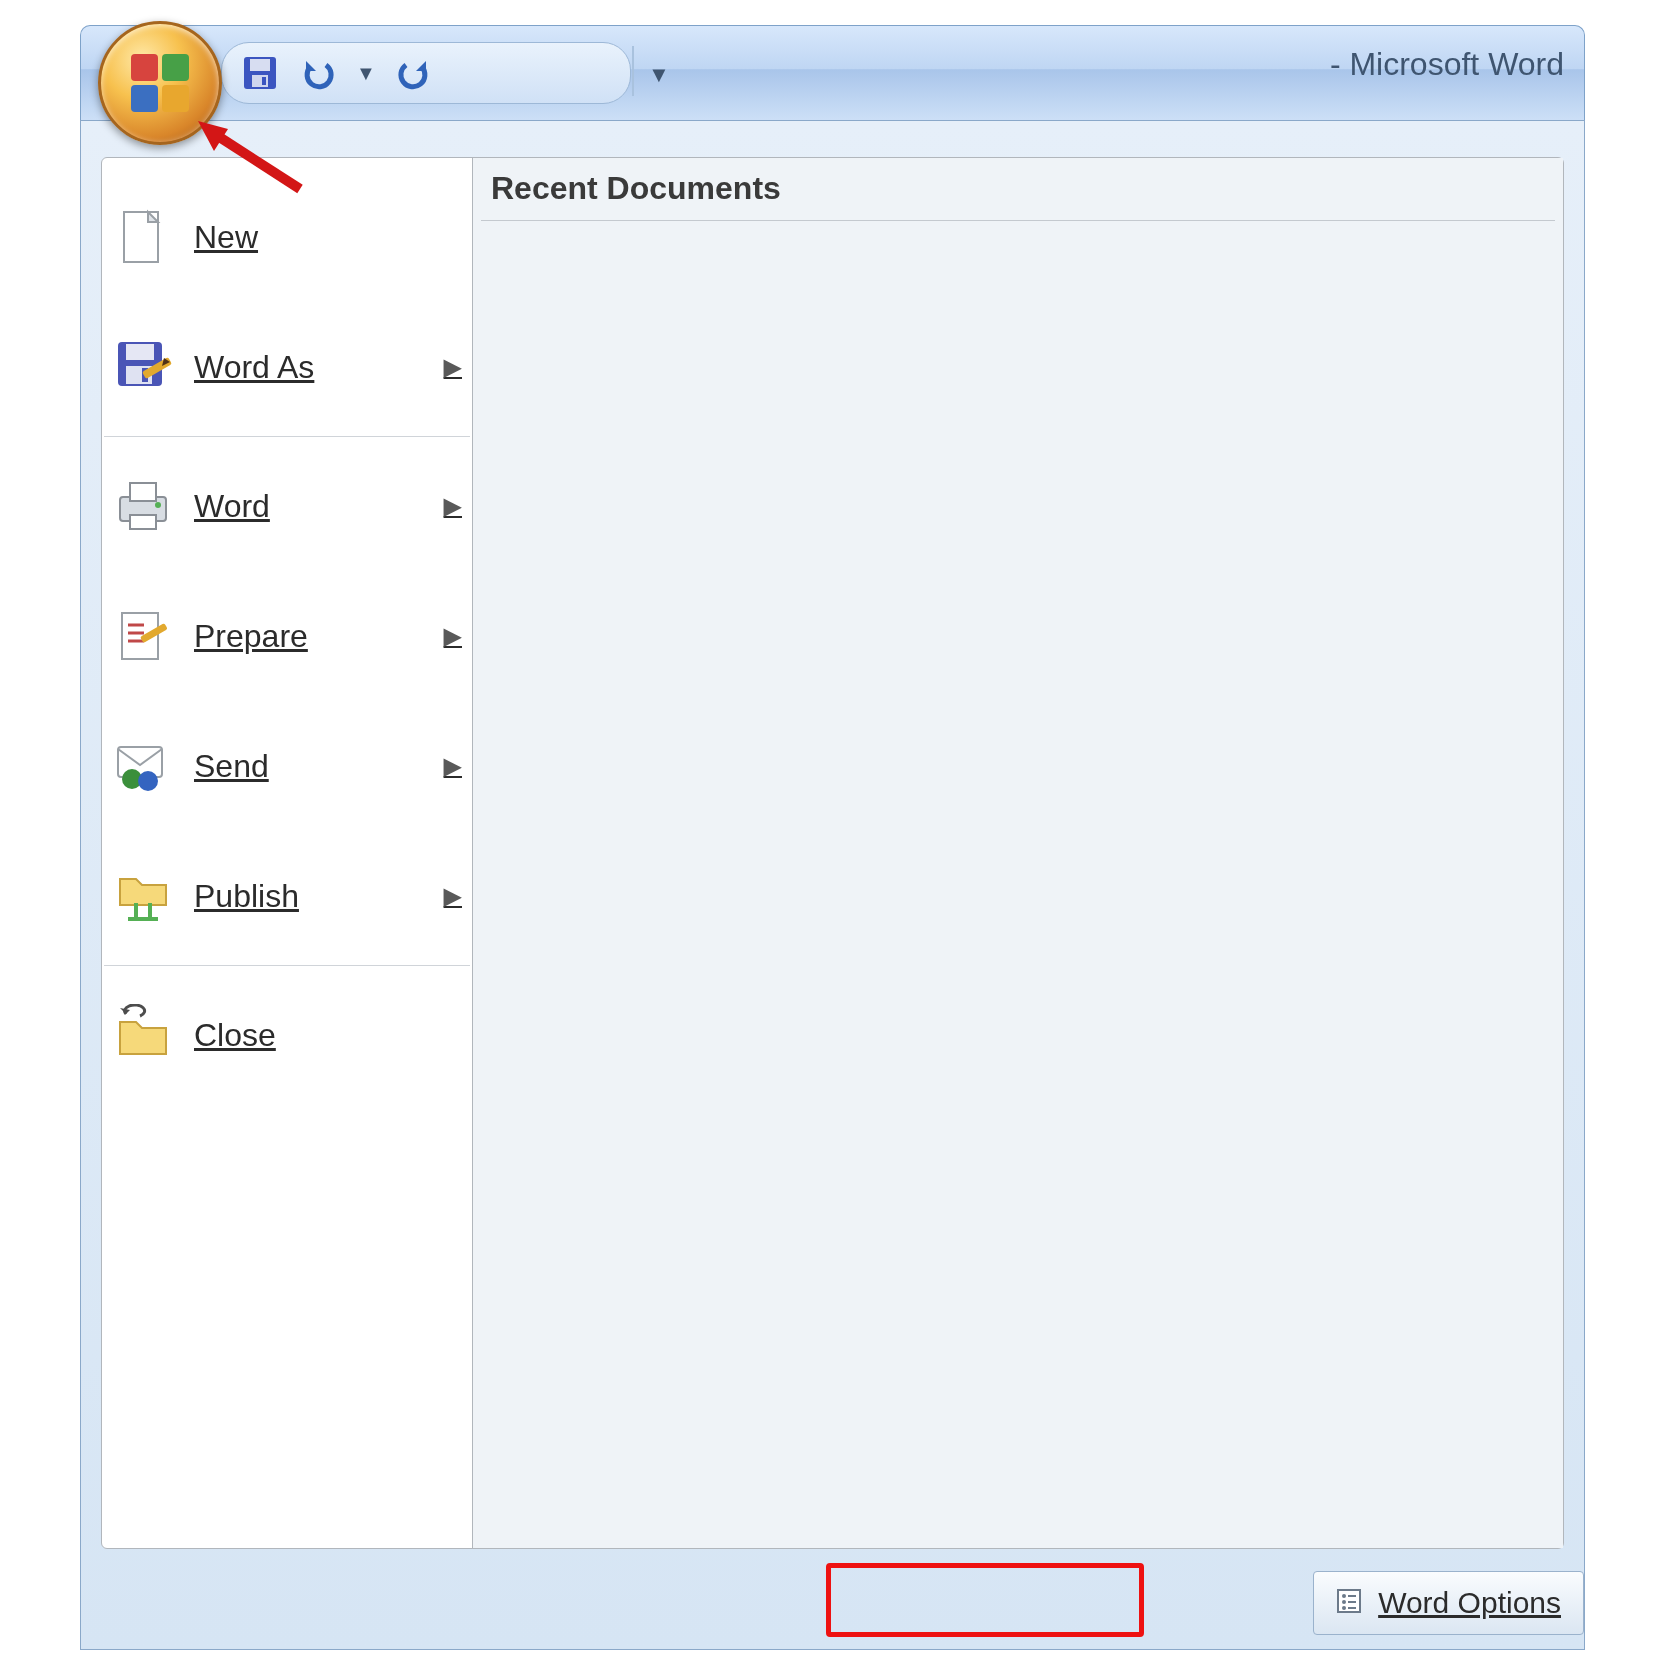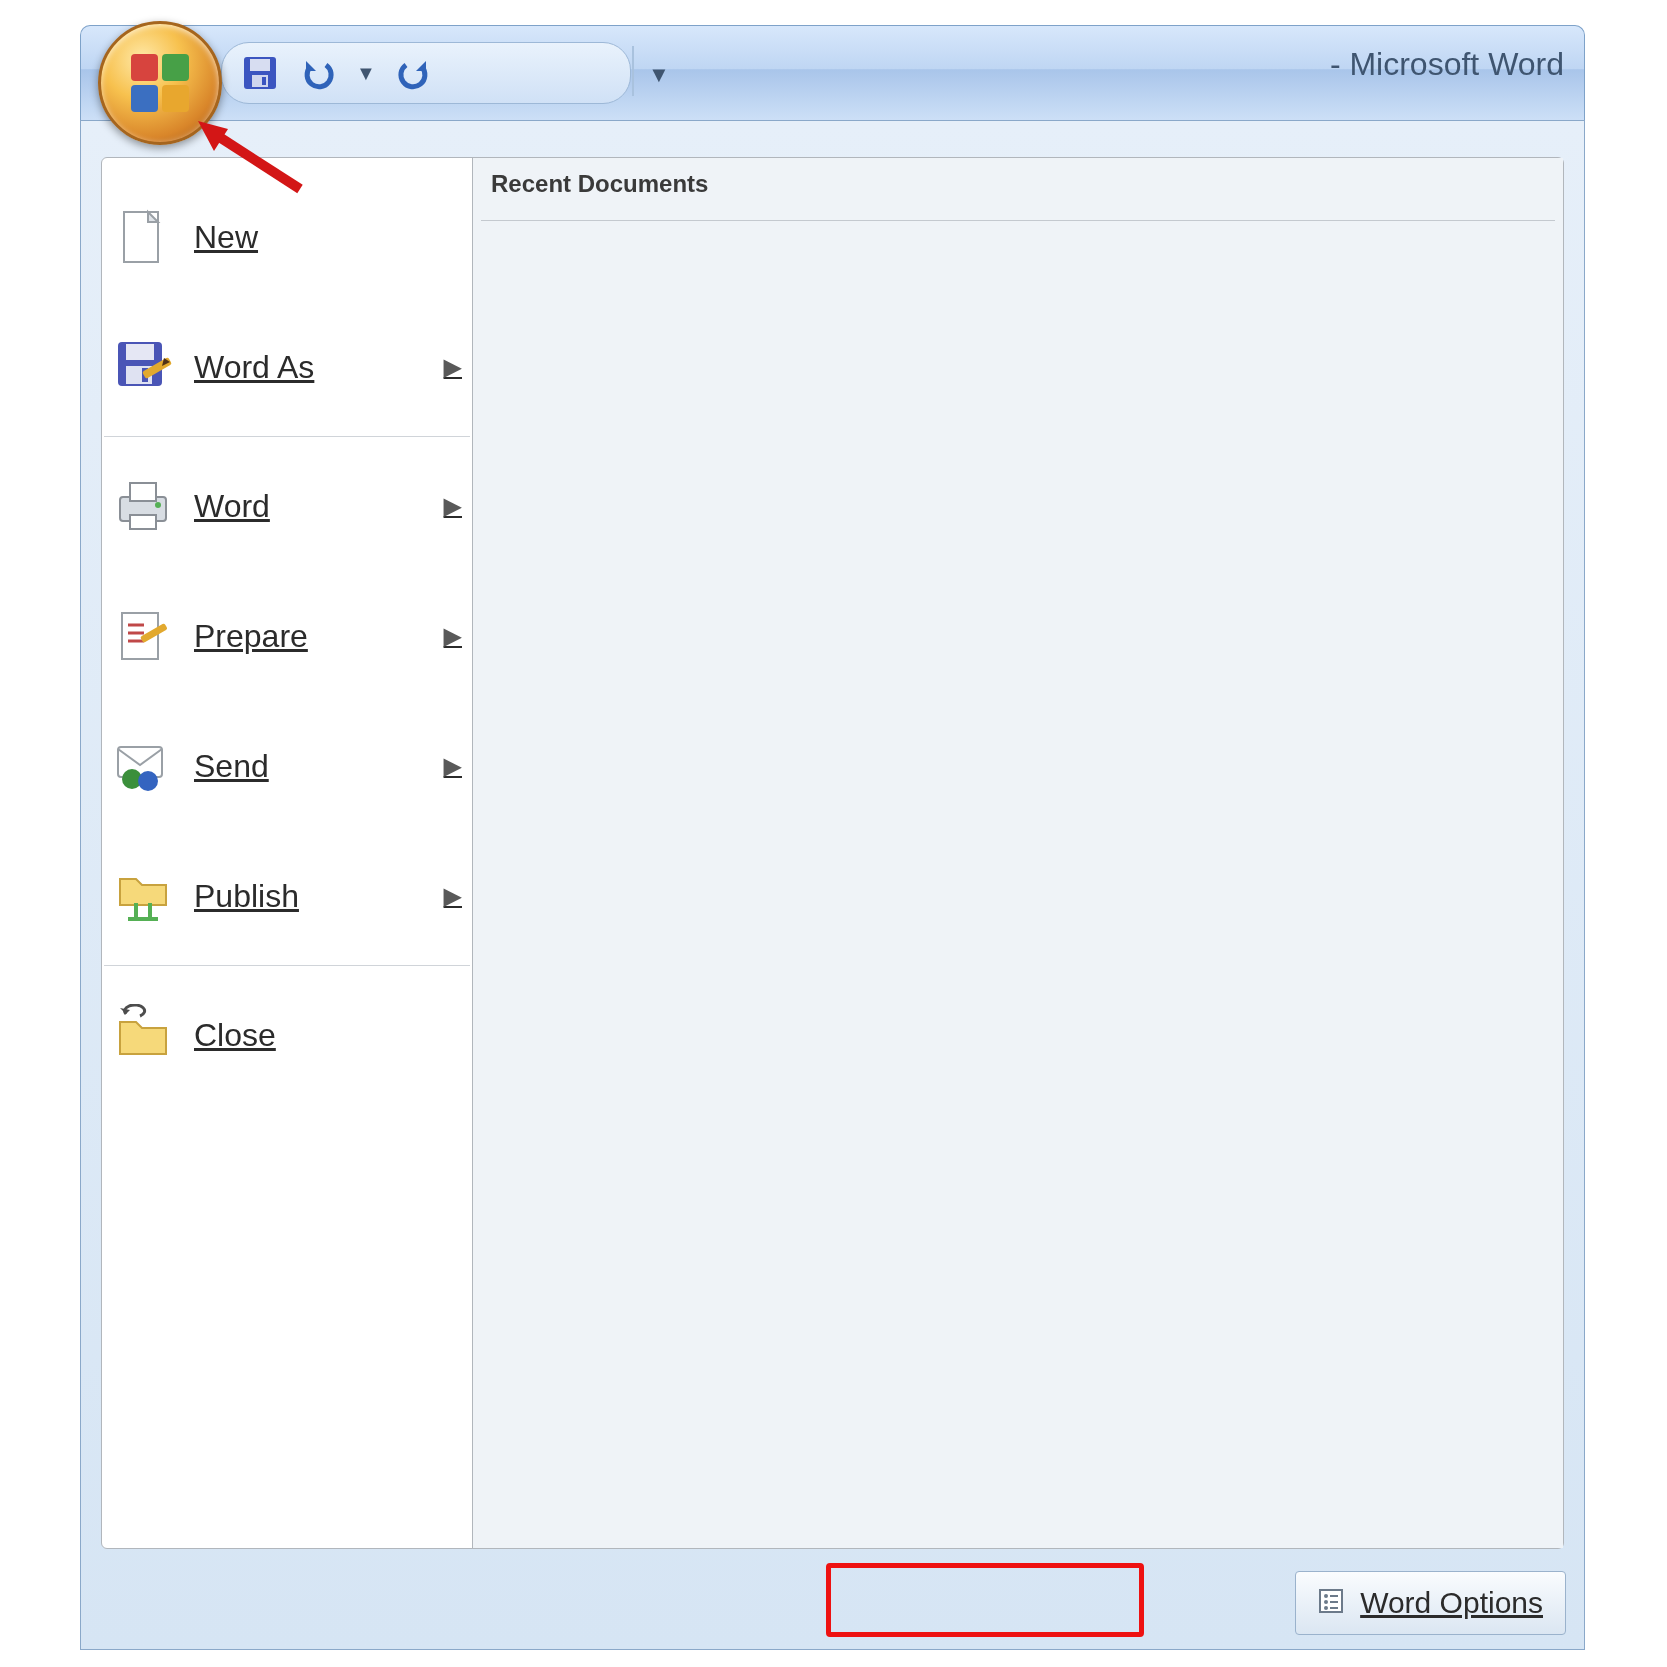--- a/index.html
+++ b/index.html
@@ -36,25 +36,25 @@
  background:#fff;border:1px solid #b1b6bc;border-radius:6px;display:flex}
 .menu-left{width:370px;border-right:1px solid #b1b6bc;padding:14px 0;
  display:flex;flex-direction:column}
 .menu-item{display:flex;align-items:center;height:130px;padding:0 10px;gap:20px;
  color:#2b2b2b;font-size:32px;text-decoration:underline;cursor:default}
 .menu-item .icon{width:62px;height:62px;flex-shrink:0}
 .menu-item .lbl{flex:1}
 .menu-item .chev{color:#595959;font-size:24px;text-decoration:none}
 .sep{height:1px;background:#d0d4d9;margin:4px 2px}
 .menu-right{flex:1;background:#eff3f7;position:relative}
-.recent-hd{position:absolute;left:18px;top:12px;font-weight:bold;color:#3a3a3a;font-size:24px}
+.recent-hd{position:absolute;left:18px;top:12px;font-weight:bold;color:#3a3a3a;font-size:32px}
 .recent-line{position:absolute;left:8px;right:8px;top:62px;height:1px;background:#c4c9cf}
 
 .footer{position:absolute;left:0;right:0;bottom:0;height:92px;display:flex;
- justify-content:flex-end;align-items:center;gap:20px;padding-right:18px}
+ justify-content:flex-end;align-items:center;gap:20px;}
 .fbtn{height:62px;display:flex;align-items:center;gap:12px;padding:0 22px;
  background:linear-gradient(#fafcfe,#dbe6f2);border:1px solid #9ab2cc;border-radius:4px;
  font-size:30px;color:#2b2b2b;text-decoration:underline}
 .fbtn .icon{width:30px;height:30px}
 .highlight{position:absolute;box-sizing:border-box;border:5px solid #e11;border-radius:4px;
  pointer-events:none}
 
 svg{display:block}
 </style>
 </head>

